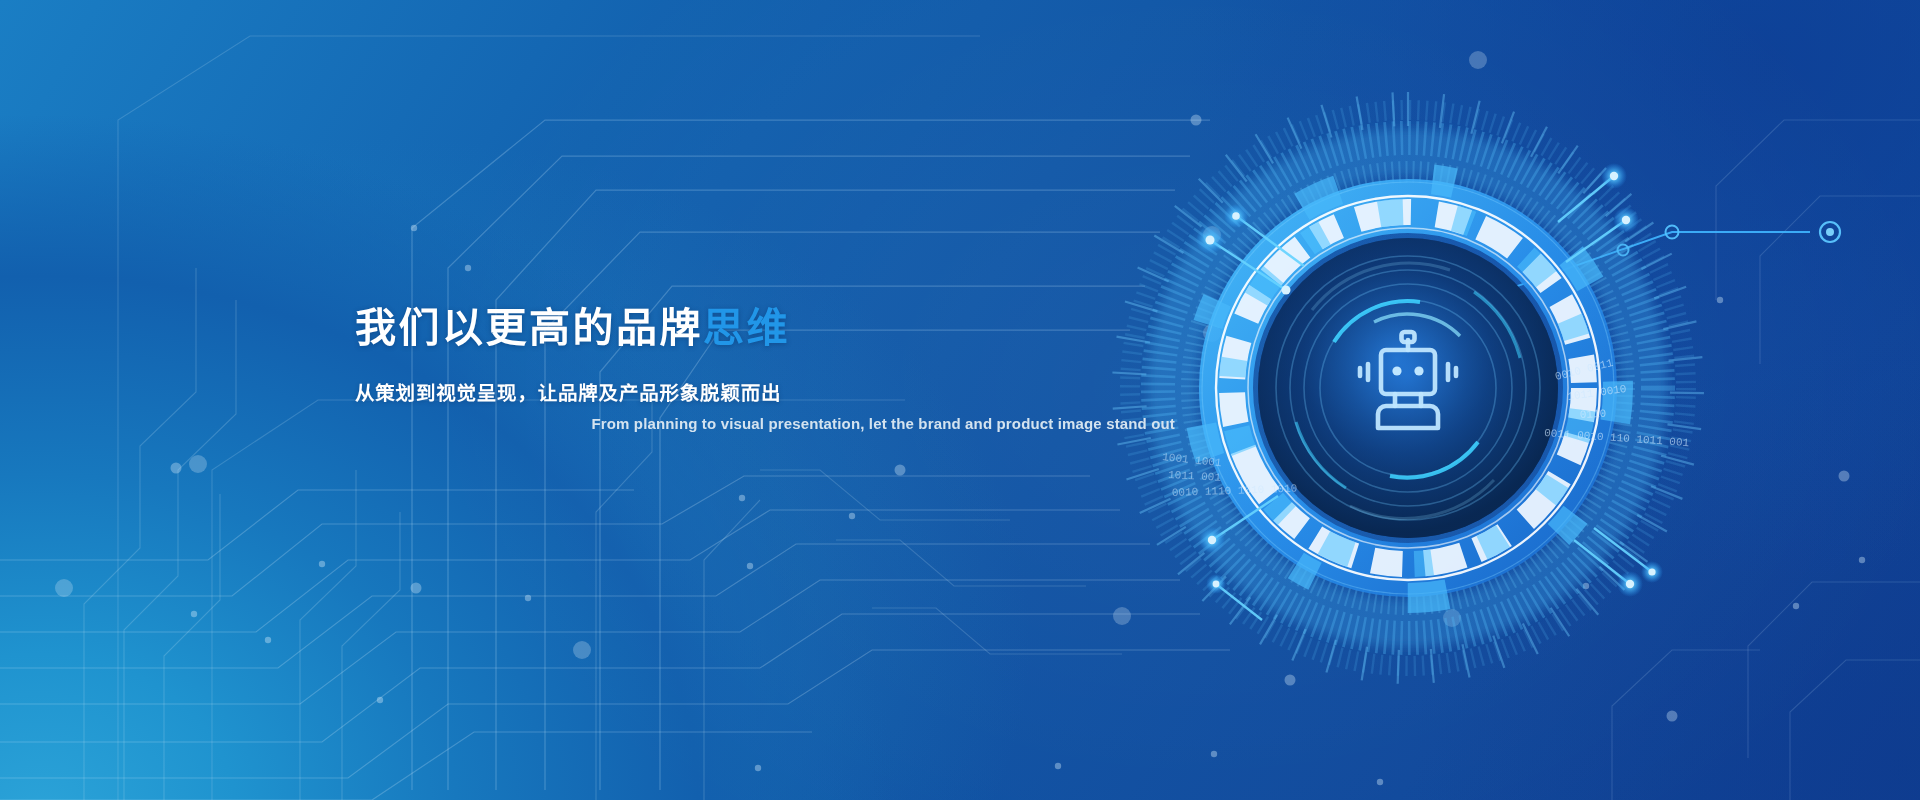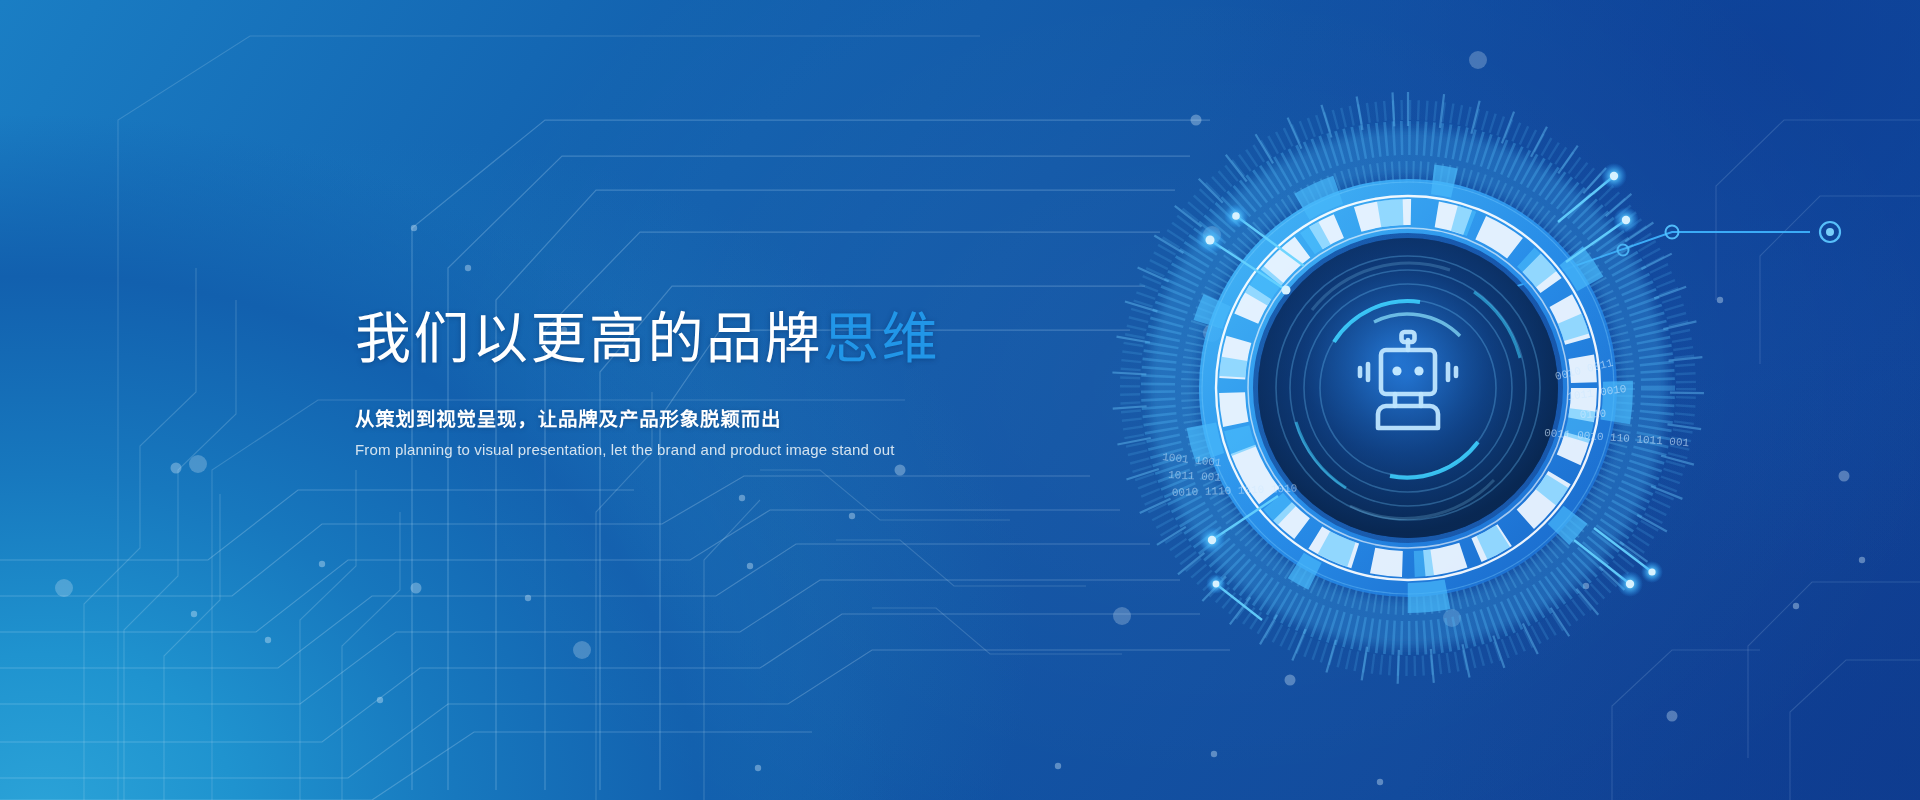--- a/index.html
+++ b/index.html
@@ -59,46 +59,47 @@
     pointer-events:none;
   }
 
   
   .copy {
     position:absolute;
     left:355px; top:300px;
     width:820px;
   }
   .headline {
-    font-size:56px;
-    font-weight:normal;
+    font-size:41px;
+    font-weight:bold;
     line-height:1.38;
     color:#ffffff;
     letter-spacing:2.5px;
     white-space:nowrap;
     text-shadow:0 1px 5px rgba(4,40,90,0.40);
   }
   .headline .accent { color:#2196e8; }
 
   .sub-cn {
-    margin-top:26px;
+    margin-top:20px;
     font-size:19.5px;
     font-weight:bold;
     color:#ffffff;
     letter-spacing:0.8px;
     white-space:nowrap;
     text-shadow:0 1px 4px rgba(4,40,90,0.35);
   }
   .sub-en {
     margin-top:9px;
     font-size:15px;
-    font-weight:normal;
+    font-weight:bold;
     color:#d4e3ef;
     letter-spacing:0.15px;
     white-space:nowrap;
+    text-align:right;
   }
 </style>
 </head>
 <body>
 
 <div class="banner">
 
   <div class="bg-base"></div>
   <div class="bg-right-deep"></div>
   <div class="bg-vignette"></div>

